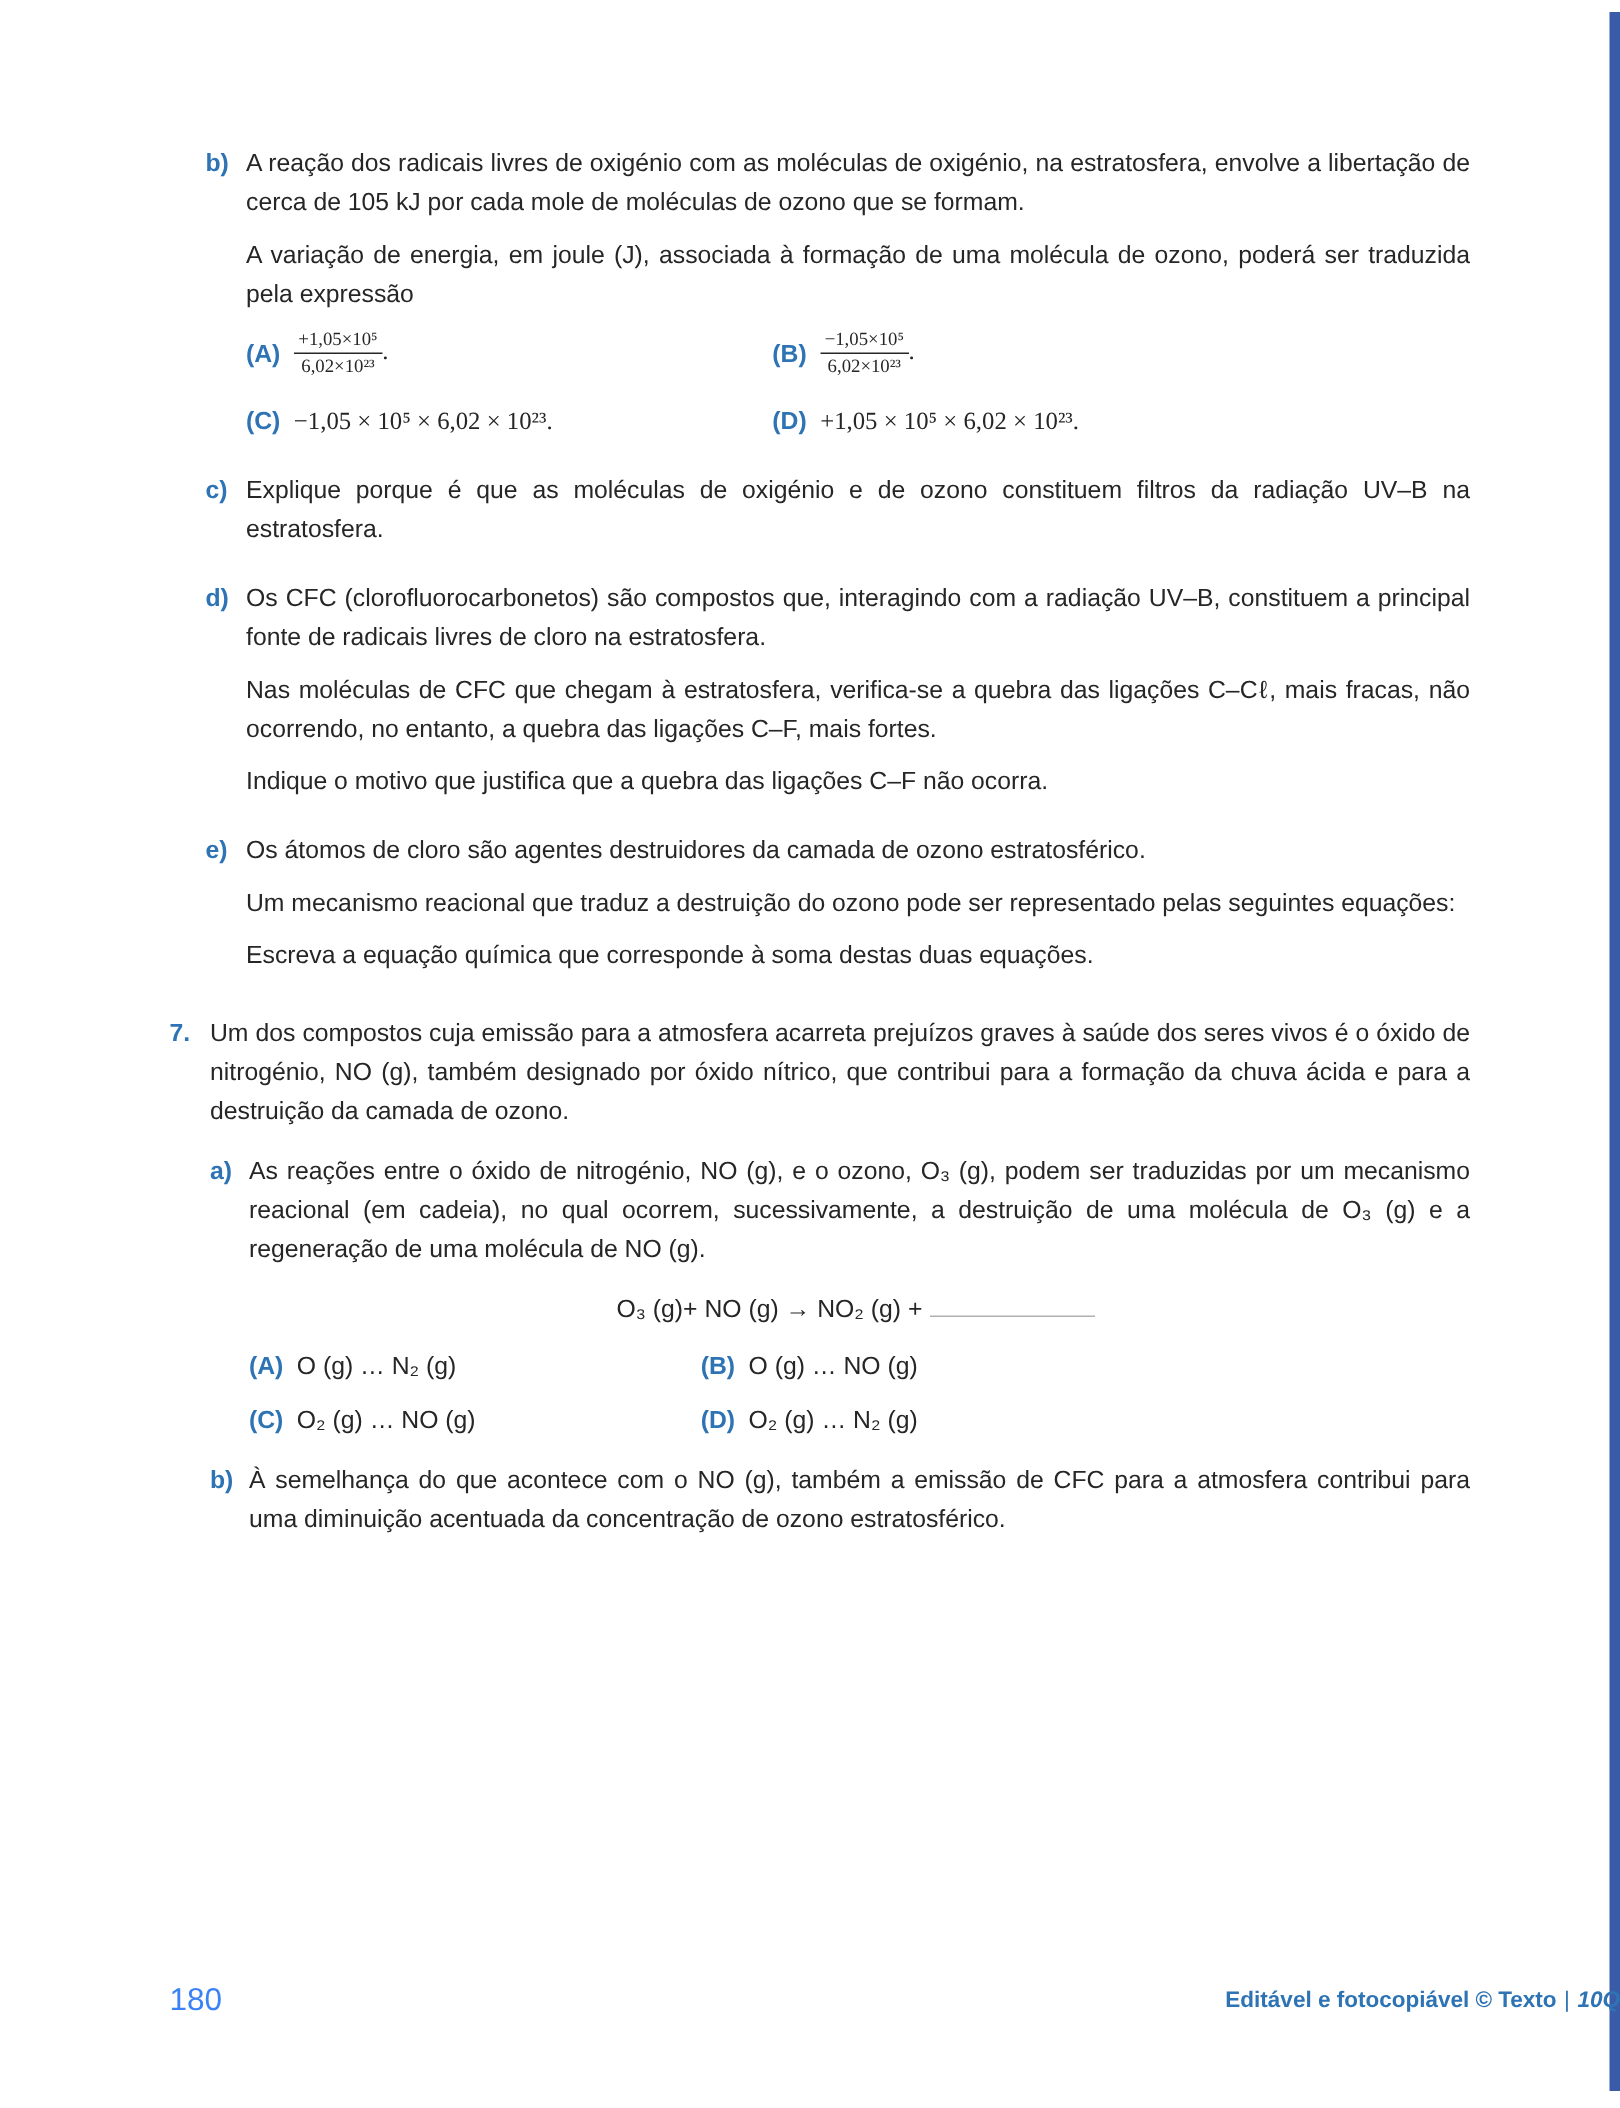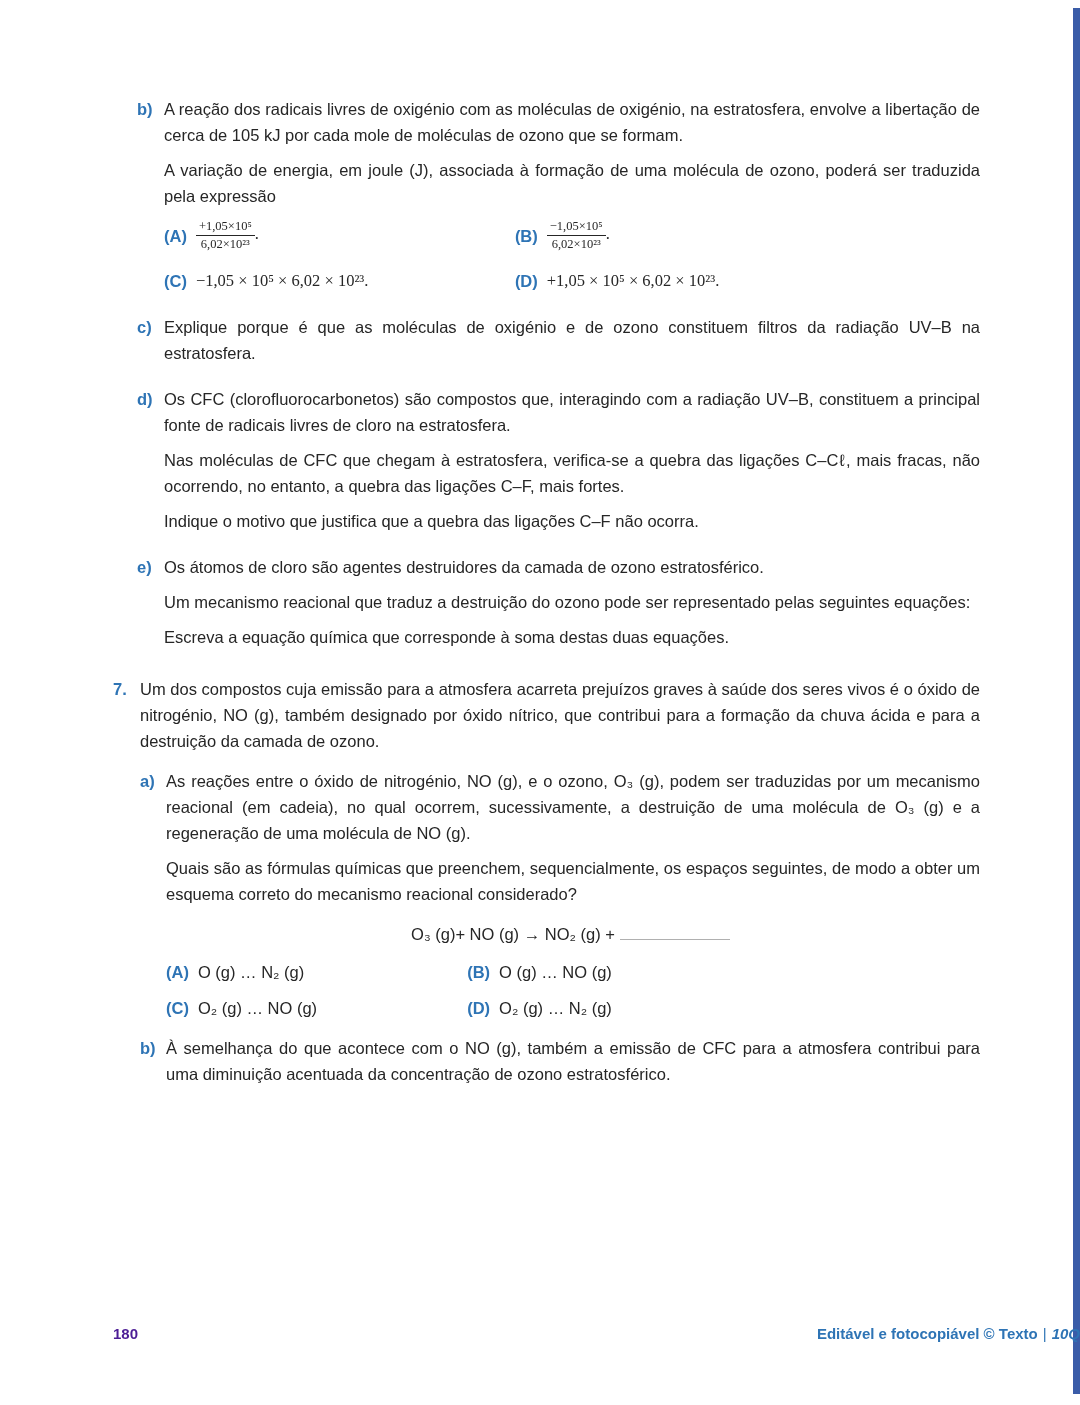--- a/index.html
+++ b/index.html
@@ -47,21 +47,21 @@
 
   .scheme { text-align:center !important; margin-bottom:8px !important; }
   .blank {
     display:inline-block; width:110px; height:15px;
     border-bottom:1px solid #b0b0b0; vertical-align:baseline; margin:0 5px;
   }
   .blank.lg { width:132px; }
 
   .page-number {
     position:absolute; left:113px; bottom:58px;
-    font-weight:bold; font-size:15px; color:#4c1d95;
+    font-weight:normal; font-size:21px; color:#3b82f6;
   }
   .footer-text {
     position:absolute; left:0; bottom:58px; width:100%;
     text-align:right; color:#2E74B5; font-weight:bold; font-size:15px;
   }
   .footer-text .ital { font-style:italic; }
   .footer-text .sep { margin:0 5px; font-weight:normal; color:#2E74B5; }
 </style>
 </head>
 <body>
@@ -123,21 +123,20 @@
 
   <section class="qitem">
     <span class="qlabel">7.</span>
     <div class="qbody">
       <p>Um dos compostos cuja emissão para a atmosfera acarreta prejuízos graves à saúde dos seres vivos é o óxido de nitrogénio, NO (g), também designado por óxido nítrico, que contribui para a formação da chuva ácida e para a destruição da camada de ozono.</p>
 
       <div class="sub-item">
         <span class="sub-label">a)</span>
         <div class="qbody">
           <p>As reações entre o óxido de nitrogénio, NO (g), e o ozono, O₃ (g), podem ser traduzidas por um mecanismo reacional (em cadeia), no qual ocorrem, sucessivamente, a destruição de uma molécula de O₃ (g) e a regeneração de uma molécula de NO (g).</p>
-          <p>Quais são as fórmulas químicas que preenchem, sequencialmente, os espaços seguintes, de modo a obter um esquema correto do mecanismo reacional considerado?</p>
           <div style="margin:14px 0 6px 0;">
             <p class="scheme">
               <span>O₃ (g)+ NO (g) → NO₂ (g) +</span><span class="blank"></span>
             </p>
           </div>
           <div class="opts-grid narrow">
             <div class="opt">
               <span class="olabel">(A)</span>
               <span>O (g) … N₂ (g)</span>
             </div>

